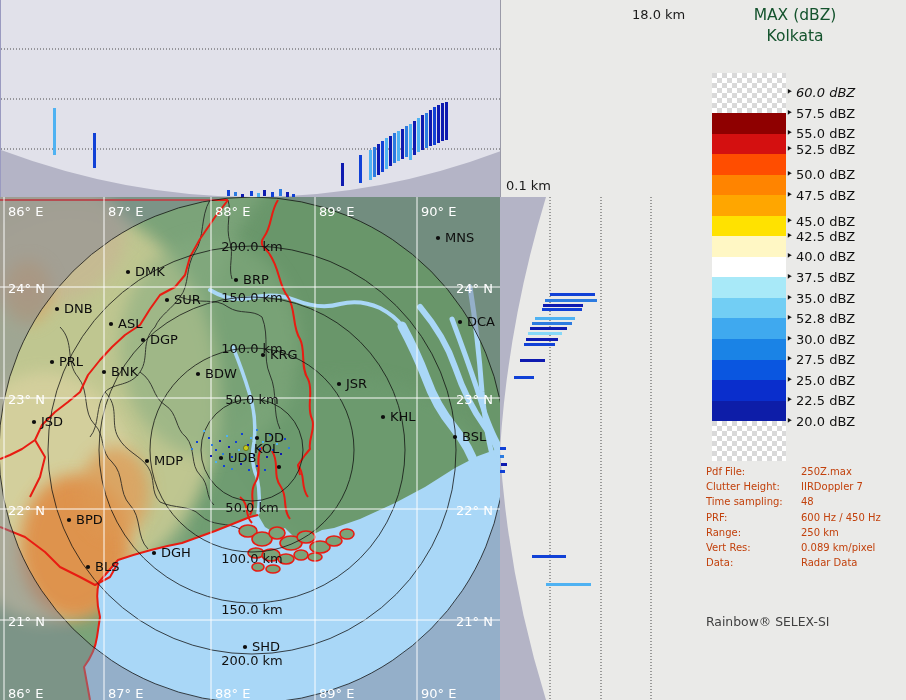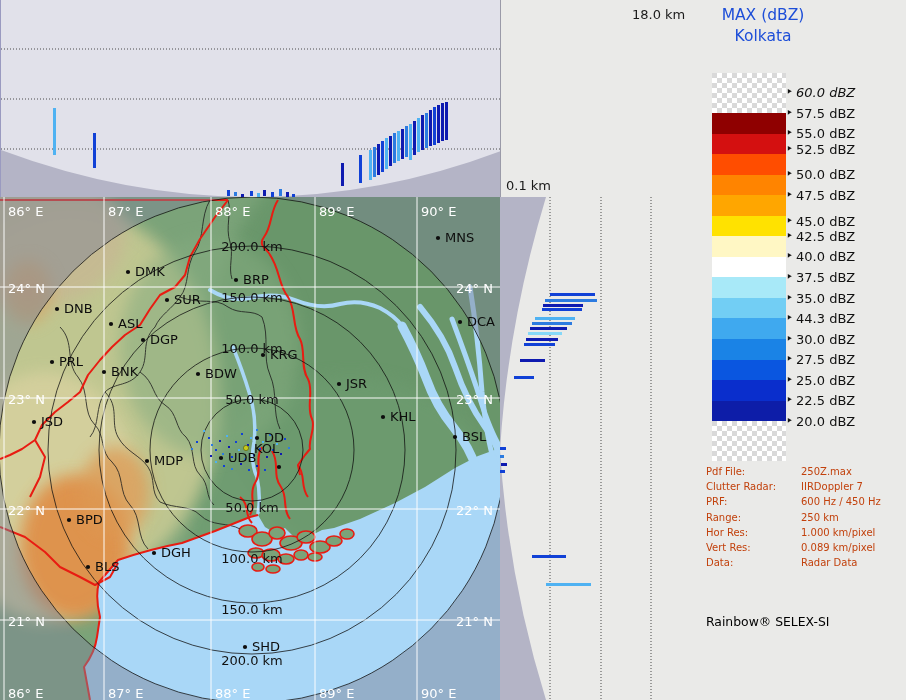--- a/index.html
+++ b/index.html
@@ -11,36 +11,36 @@
   }
   .panel{position:absolute;}
   #top-panel{left:0;top:0;width:500px;height:197px;background:#e1e1ea;border-left:1px solid #9a9ac0;}
   #map-panel{left:0;top:197px;width:500px;height:609px;background:#a3a3a3;}
   #right-panel{left:500px;top:197px;width:206px;height:503px;background:#eaeae8;}
   .corner-label{position:absolute;font-size:13px;color:#1a1a1a;white-space:nowrap;}
   #label-18km{left:632px;top:7px;text-align:center;}
   #label-01km{left:506px;top:178px;}
 
   
-  #legend-title{position:absolute;left:660px;top:5px;width:206px;text-align:center;
-    font-size:15.5px;color:#1d4ed8;line-height:20.5px;}
+  #legend-title{position:absolute;left:692px;top:5px;width:206px;text-align:center;
+    font-size:15.5px;color:#14532d;line-height:20.5px;}
   #color-bar{position:absolute;left:712px;top:73px;width:74px;}
   .swatch{width:74px;}
   .checker{background-image:repeating-conic-gradient(#ffffff 0% 25%,#d9d9d9 0% 50%);
     background-size:10px 10px;}
   #legend-labels{position:absolute;left:786px;top:73px;width:120px;}
   .legend-label{position:absolute;left:0;height:15px;font-size:13px;color:#111;white-space:nowrap;}
   .legend-label::before{content:"‣";font-size:12px;margin-right:3px;position:relative;top:-1px;}
 
   
   #meta{position:absolute;left:706px;top:464px;width:200px;font-size:10px;color:#c2410c;}
   .meta-row{display:flex;height:15.2px;line-height:15.2px;white-space:nowrap;}
   .meta-label{width:95px;flex:none;}
   .meta-value{flex:none;}
-  #meta-footer{position:absolute;left:706px;top:614px;font-size:12.4px;color:#000000;white-space:nowrap;}
+  #meta-footer{position:absolute;left:706px;top:614px;font-size:12.4px;color:#404040;white-space:nowrap;}
 
   svg text{font-family:"DejaVu Sans","Liberation Sans",sans-serif;}
   .grid-label{fill:#ffffff;font-size:13px;}
   .ring-label{fill:#111;font-size:13px;text-anchor:middle;}
   .city-label{fill:#0d0d0d;font-size:13px;}
 </style>
 </head>
 <body>
 
 <div id="top-panel" class="panel">
@@ -377,50 +377,50 @@
     <div class="legend-label" style="top: 32.55px;">57.5 dBZ</div>
     <div class="legend-label" style="top: 53.1px;">55.0 dBZ</div>
     <div class="legend-label" style="top: 69px;">52.5 dBZ</div>
     <div class="legend-label" style="top: 94.2px;">50.0 dBZ</div>
     <div class="legend-label" style="top: 114.75px;">47.5 dBZ</div>
     <div class="legend-label" style="top: 141px; text-align: right;">45.0 dBZ</div>
     <div class="legend-label" style="top: 155.85px;">42.5 dBZ</div>
     <div class="legend-label" style="top: 176.4px;">40.0 dBZ</div>
     <div class="legend-label" style="top: 196.95px; text-align: center;">37.5 dBZ</div>
     <div class="legend-label" style="top: 217.5px;">35.0 dBZ</div>
-    <div class="legend-label" style="top: 238.05px;">44.3 dBZ</div>
+    <div class="legend-label" style="top: 238.05px;">52.8 dBZ</div>
     <div class="legend-label" style="top: 258.6px;">30.0 dBZ</div>
     <div class="legend-label" style="top: 279.15px;">27.5 dBZ</div>
     <div class="legend-label" style="top: 299.7px;">25.0 dBZ</div>
     <div class="legend-label" style="top: 320.25px;">22.5 dBZ</div>
     <div class="legend-label" style="top: 340.8px;">20.0 dBZ</div>
   </div>
 
 <div id="meta">
     <div class="meta-row">
       <div class="meta-label">Pdf File:</div>
       <div class="meta-value">250Z.max</div>
     </div>
     <div class="meta-row">
-      <div class="meta-label">Clutter Radar:</div>
+      <div class="meta-label">Clutter Height:</div>
       <div class="meta-value">IIRDoppler 7</div>
+    </div>
+    <div class="meta-row">
+      <div class="meta-label">Time sampling:</div>
+      <div class="meta-value">48</div>
     </div>
     <div class="meta-row">
       <div class="meta-label">PRF:</div>
       <div class="meta-value">600 Hz / 450 Hz</div>
     </div>
     <div class="meta-row">
       <div class="meta-label">Range:</div>
       <div class="meta-value">250 km</div>
     </div>
     <div class="meta-row">
-      <div class="meta-label">Hor Res:</div>
-      <div class="meta-value">1.000 km/pixel</div>
-    </div>
-    <div class="meta-row">
       <div class="meta-label">Vert Res:</div>
       <div class="meta-value">0.089 km/pixel</div>
     </div>
     <div class="meta-row">
       <div class="meta-label">Data:</div>
       <div class="meta-value">Radar Data</div>
     </div>
   </div>
 <div id="meta-footer">Rainbow® SELEX-SI</div>
 

